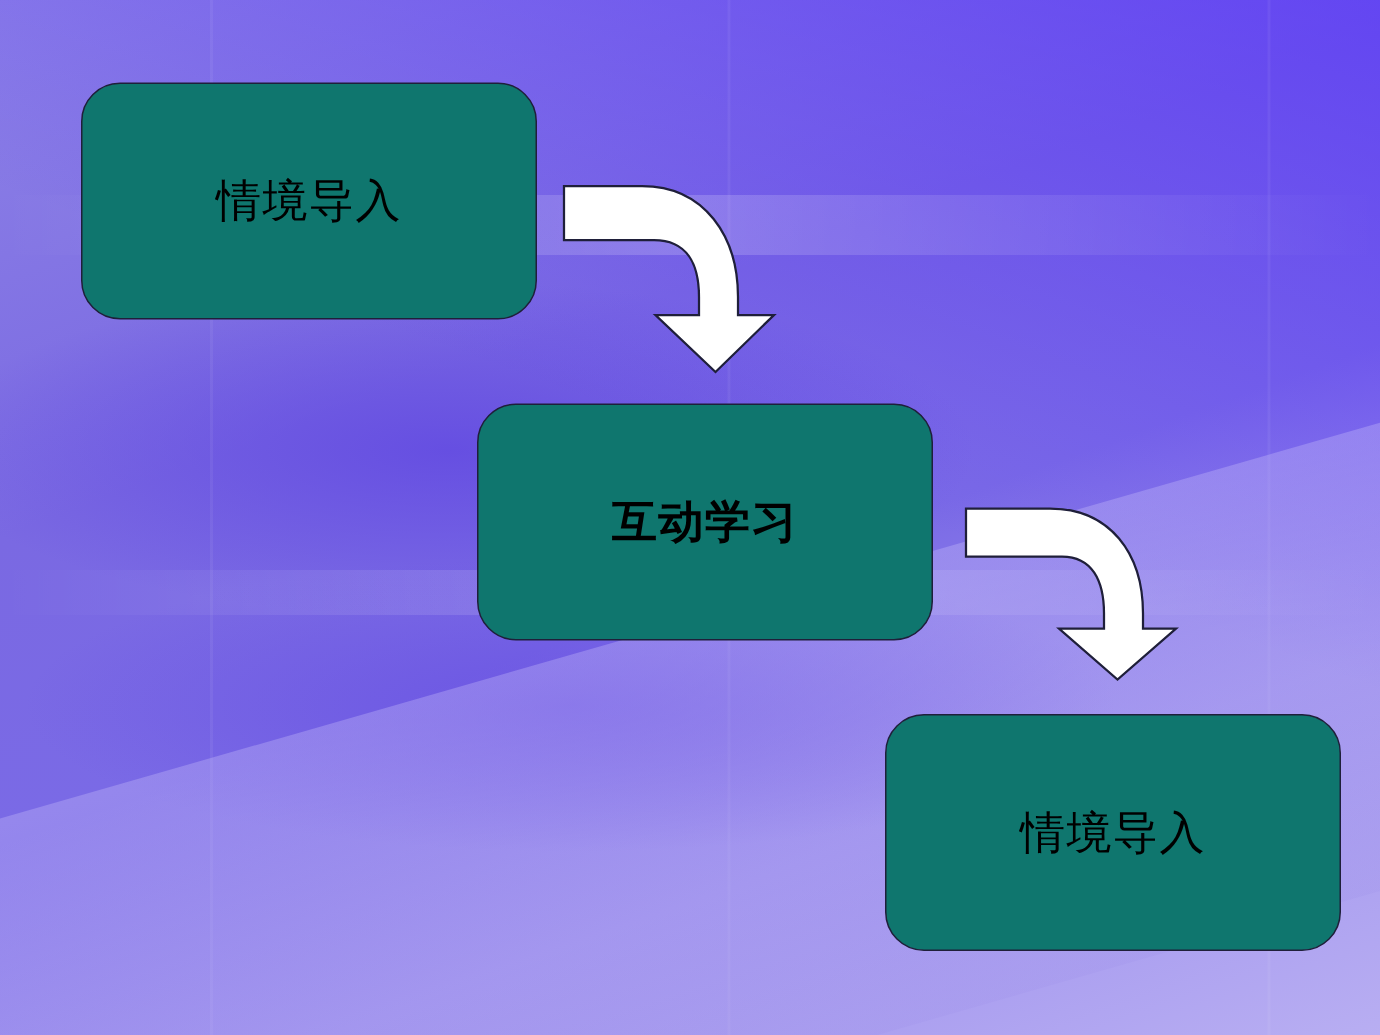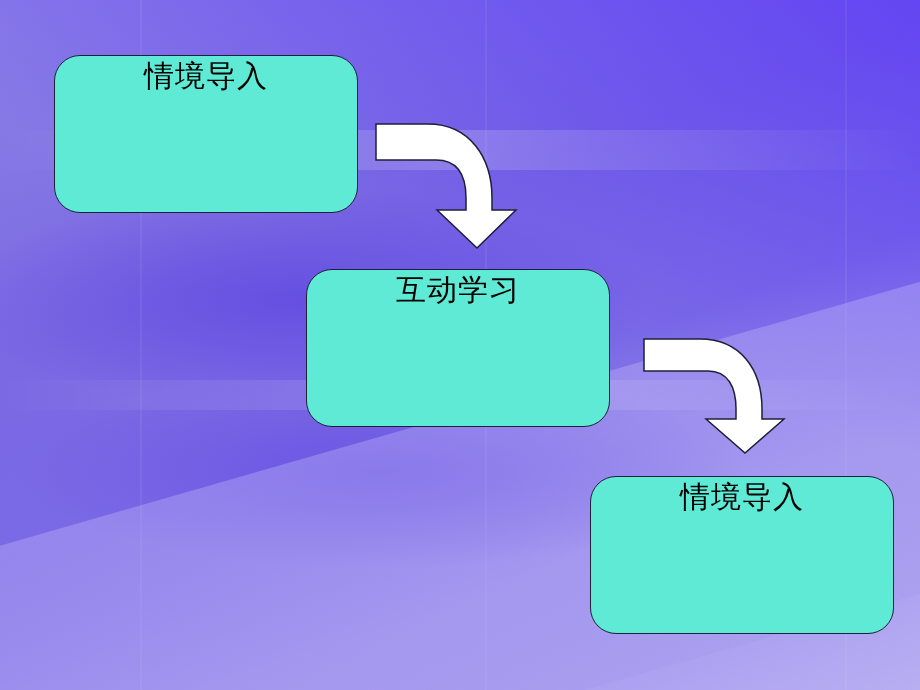--- a/index.html
+++ b/index.html
@@ -18,22 +18,22 @@
     }
     .sheen {
       position: absolute; left: -50px; top: 560px; width: 1100px; height: 300px;
       background: linear-gradient(180deg, rgba(200,190,250,0.35), rgba(150,135,230,0.15));
       transform: rotate(-16deg); transform-origin: 0 0;
       pointer-events: none;
     }
     .gridline-v { position: absolute; top: 0; width: 2px; height: 690px; background: rgba(255,255,255,0.06); }
     .box {
       position: absolute; width: 304px; height: 158px;
-      background: #5eead4; border: 1.5px solid #1f1f3a; border-radius: 26px;
-      display: flex; justify-content: center;
+      background: #0f766e; border: 1.5px solid #1f1f3a; border-radius: 26px;
+      display: flex; align-items: center; justify-content: center;
       box-sizing: border-box;
     }
     .box span {
       font-size: 30px; color: #000; letter-spacing: 1px;
       font-family: "DejaVu Sans", sans-serif;
     }
     .arrow { position: absolute; }
   </style>
 </head>
 <body>
@@ -46,21 +46,21 @@
 <div class="sheen"></div>
 
 <div class="box" style="left:54px;top:55px;">
   <span>情境导入</span>
 </div>
 
 <svg class="arrow" style="left:370px;top:118px;" width="155" height="135" viewBox="0 0 155 135">
   <path d="M6 6 H58 C100 6 122 40 122 80 V92 H146 L107 130 L67 92 H96 V80 C96 58 88 42 66 42 H6 Z" fill="#ffffff" stroke="#1f1f3a" stroke-width="1.5" stroke-linejoin="miter"></path>
 </svg>
 
-<div class="box" style="left:306px;top:269px;">
+<div class="box" style="left:318px;top:269px;font-weight:bold;">
   <span>互动学习</span>
 </div>
 
 <svg class="arrow" style="left:638px;top:333px;" width="155" height="125" viewBox="0 0 155 125">
   <path d="M6 6 H62 C102 6 124 36 124 76 V86 H146 L107 120 L68 86 H98 V76 C98 54 90 38 70 38 H6 Z" fill="#ffffff" stroke="#1f1f3a" stroke-width="1.5" stroke-linejoin="miter"></path>
 </svg>
 
 <div class="box" style="left:590px;top:476px;">
   <span>情境导入</span>
 </div>

